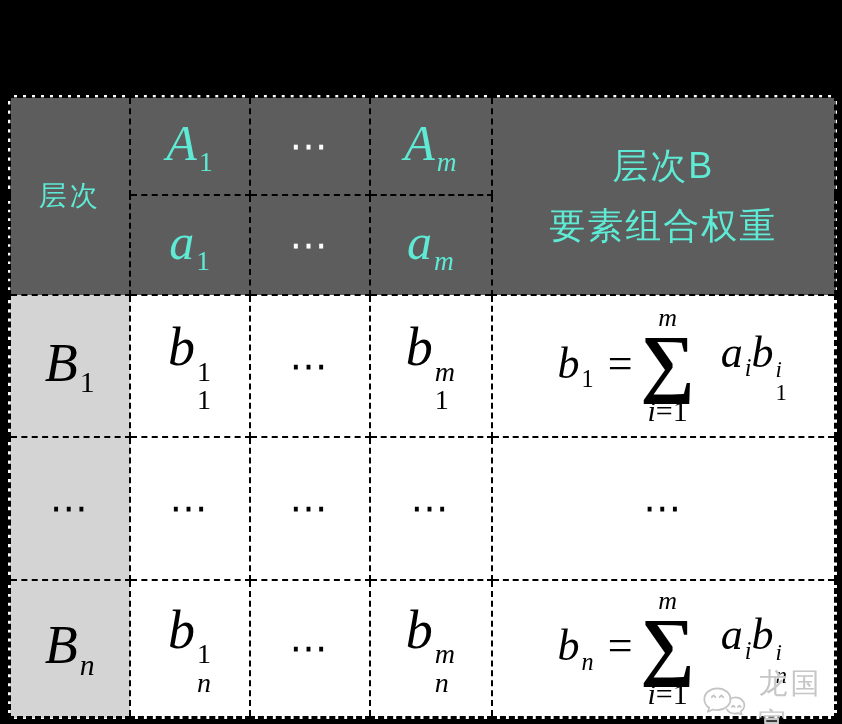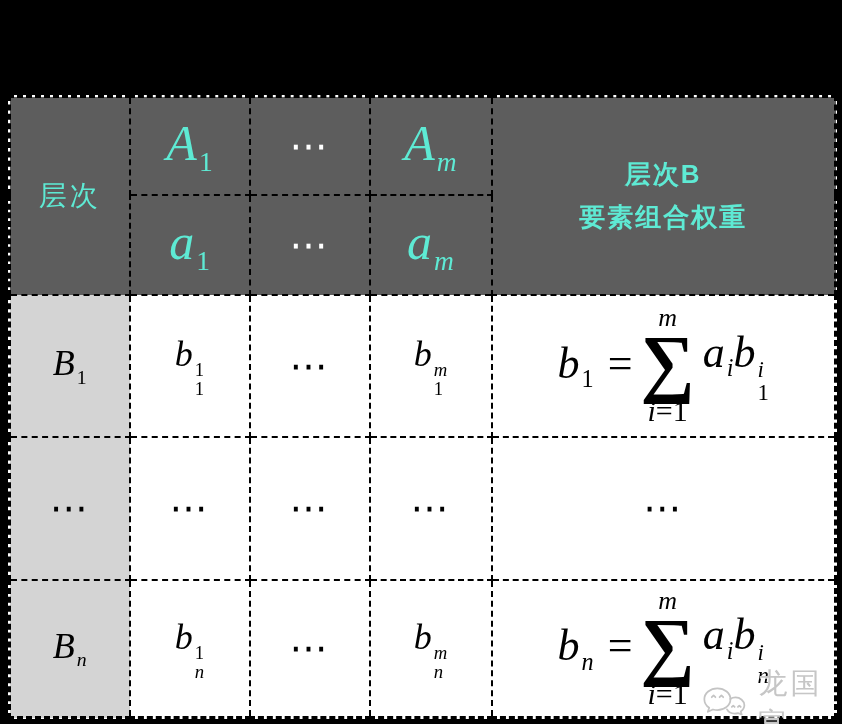--- a/index.html
+++ b/index.html
@@ -9,35 +9,35 @@
              border:3px dashed #000;background:#fff;}
   .grid td{border:2px dashed #000;text-align:center;vertical-align:middle;padding:0;}
   tr.r-hdr1{height:98px;}
   tr.r-hdr2{height:100px;}
   tr.r-b1{height:142px;}
   tr.r-dots{height:143px;}
   tr.r-bn{height:138px;}
   .hdr{background:#5d5d5d;color:#5eead4;}
   .lbl{background:#d4d4d4;color:#000;}
   .cjk{font-size:28px;letter-spacing:3px;font-weight:300;}
-  .cjk-2line{font-size:26px;line-height:1.65;letter-spacing:2px;font-weight:700;}
+  .cjk-2line{font-size:36px;line-height:1.65;letter-spacing:2px;font-weight:400;}
   .math{font-family:"Liberation Serif",serif;}
   .hm{font-size:50px;}
-  .bm{font-size:36px;}
+  .bm{font-size:54px;}
   .it{font-style:italic;}
   .up{font-style:normal;}
   sub.msub{font-size:0.55em;margin-left:2px;}
   .supsub{display:inline-flex;flex-direction:column;align-items:flex-start;
           font-size:0.52em;line-height:1.02;vertical-align:-0.55em;margin-left:2px;}
   .dots{font-size:38px;letter-spacing:2px;}
   .dots-w{color:#fff;}
   .dots-b{color:#000;}
   .formula{display:flex;align-items:center;justify-content:center;
            font-family:"Liberation Serif",serif;font-size:44px;color:#000;}
-  .fgrp{white-space:nowrap;}
+  .fgrp{white-space:nowrap;margin-left:18px;}
   .sum{display:flex;flex-direction:column;align-items:center;margin:0 8px;}
   .sum-top{font-size:26px;line-height:1.05;}
   .sigma{font-size:76px;line-height:0.82;font-weight:bold;}
   .sum-bot{font-size:30px;line-height:1.1;}
   .feq{margin-left:14px;}
   .f-supsub{vertical-align:-0.45em;}
   .watermark{position:absolute;left:700px;top:664px;display:flex;align-items:center;
              gap:8px;color:#c6c6c6;}
   .wm-text{font-size:29px;letter-spacing:3px;font-weight:300;
            text-shadow:0 1px 0 rgba(255,255,255,0.8);}

